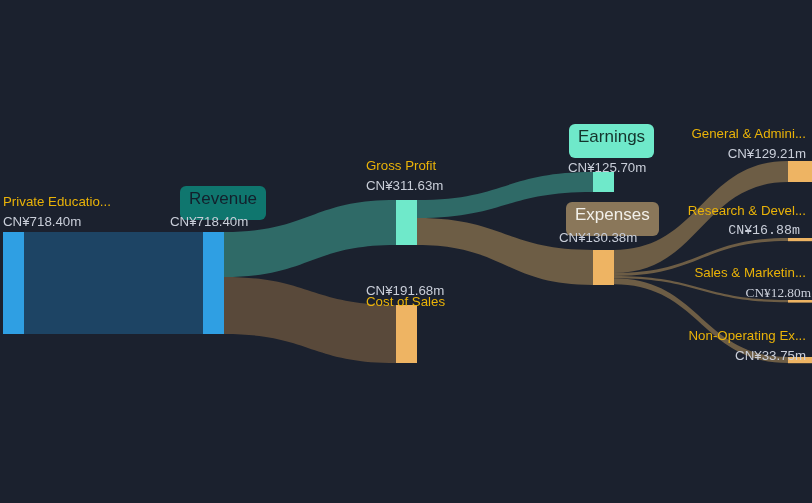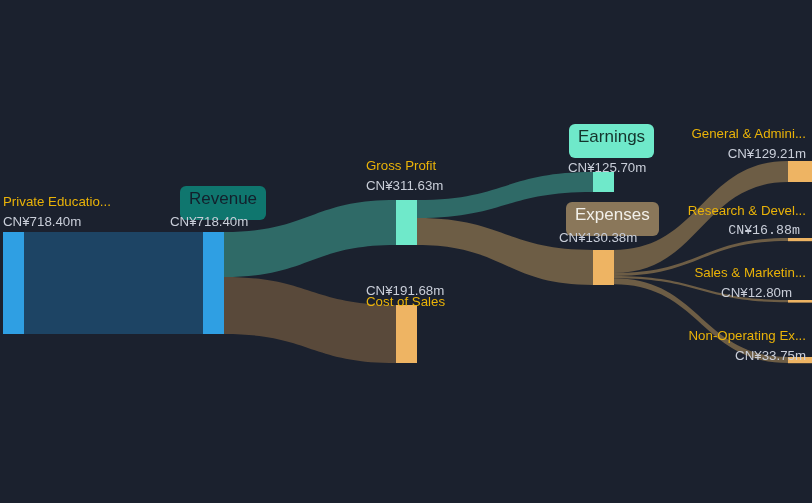--- a/index.html
+++ b/index.html
@@ -101,16 +101,16 @@
 <div class="badge badge-expenses" style="left:566px; top:202px;">Expenses</div>
 <div class="val" style="left:559px; top:228px;">CN¥130.38m</div>
 
 <div class="lbl ta-right" style="right:6px; top:124px;">General &amp; Admini...</div>
 <div class="val ta-right" style="right:6px; top:144px;">CN¥129.21m</div>
 
 <div class="lbl ta-right" style="right:6px; top:201px;">Research &amp; Devel...</div>
 <div class="val ta-right" style="right:12px; top:221px;font-family:Liberation Mono, monospace;">CN¥16.88m</div>
 
 <div class="lbl ta-right" style="right:6px; top:263px;">Sales &amp; Marketin...</div>
-<div class="val ta-right" style="right:20px; top:283px;">CN¥12.80m</div>
+<div class="val ta-right" style="right:1px; top:283px;font-family:Liberation Serif, serif;">CN¥12.80m</div>
 
 <div class="lbl ta-right" style="right:6px; top:326px;margin-left:48px;">Non-Operating Ex...</div>
 <div class="val ta-right" style="right:6px; top:346px;">CN¥33.75m</div>
 
 </body></html>

